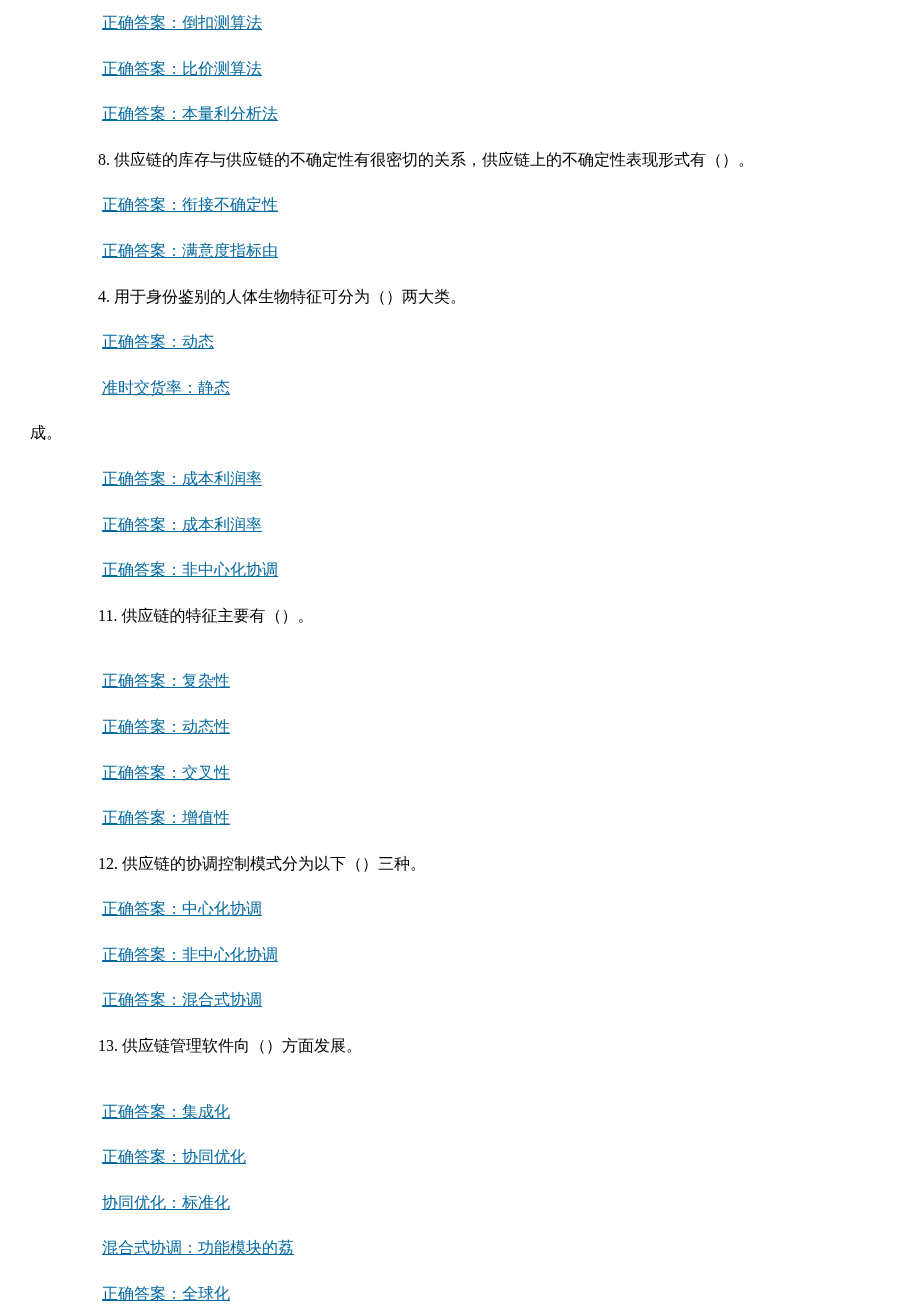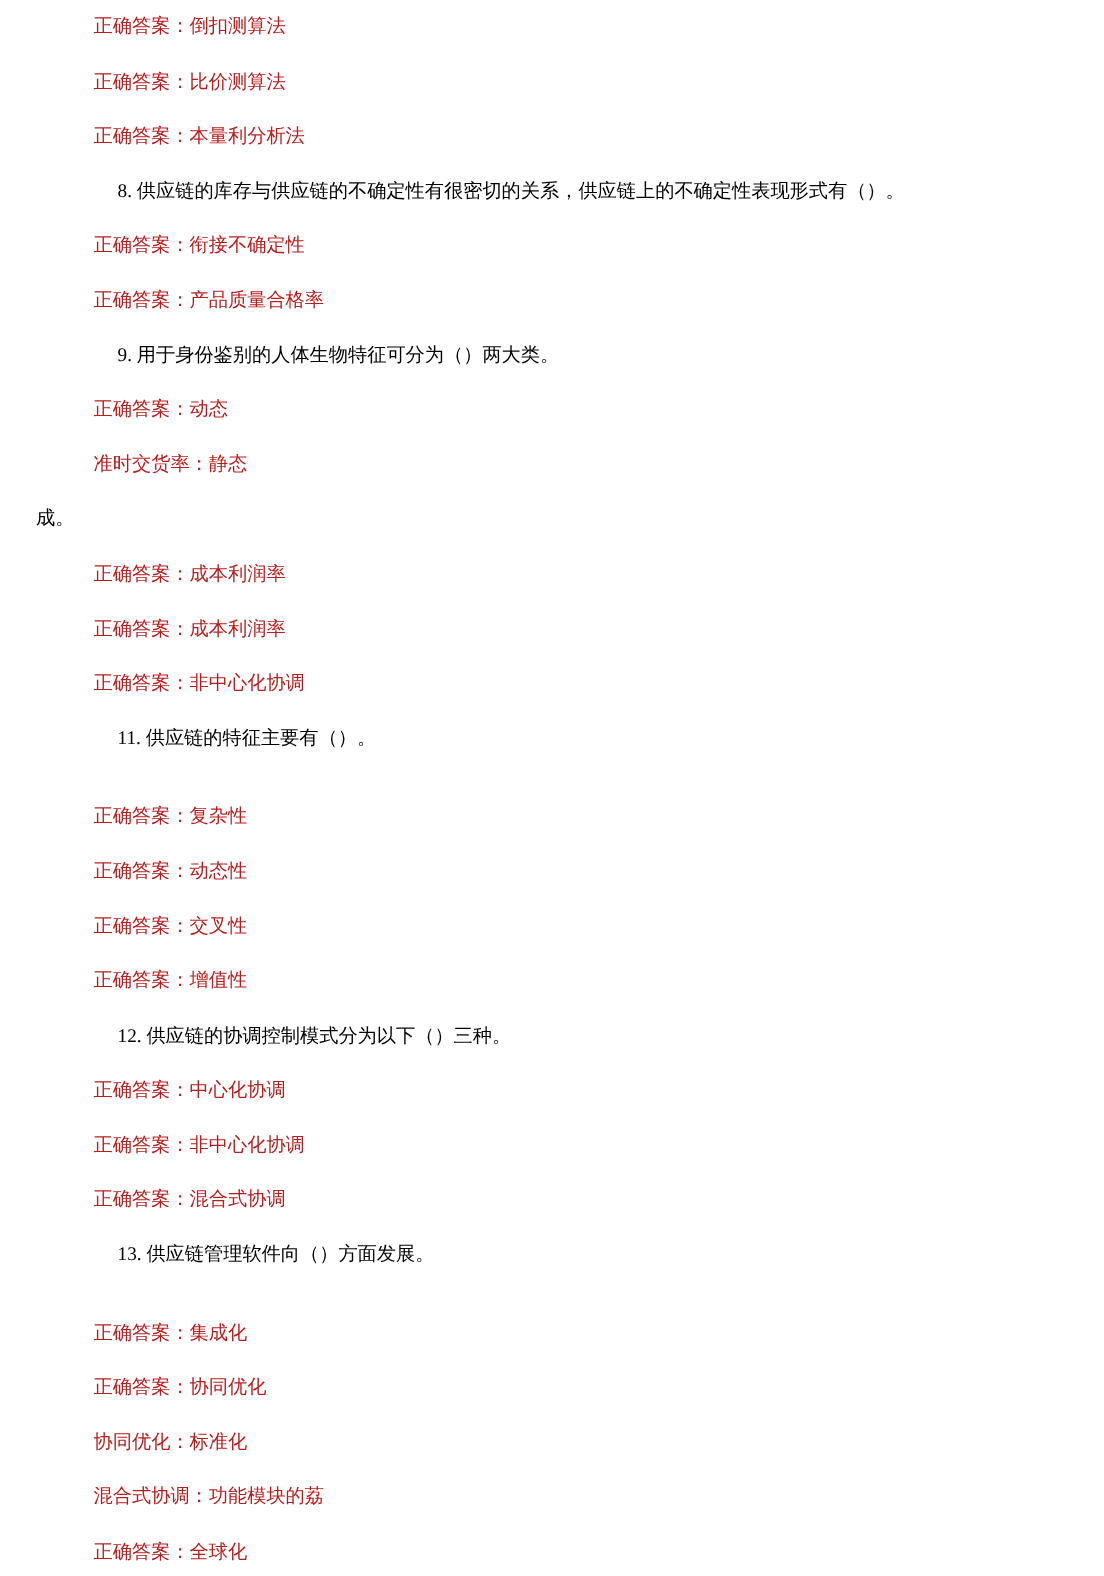--- a/index.html
+++ b/index.html
@@ -10,23 +10,24 @@
     body {
       font-family: "SimSun", "宋体", serif;
       font-size: 16px;
       line-height: 1.6;
       color: #000;
       background: #fff;
       padding: 10px 30px;
       width: 920px;
     }
     .answer {
-      color: #b91c1c;
-      margin-left: 48px;
+      color: #0369a1;
+      margin-left: 72px;
       margin-bottom: 20px;
+      text-decoration: underline;
     }
     .question {
       color: #000;
       margin-left: 68px;
       margin-bottom: 20px;
     }
     .question-wrap {
       color: #000;
       margin-bottom: 20px;
     }
@@ -42,23 +43,23 @@
   </style>
 </head>
 <body>
 
 <div class="answer">正确答案：倒扣测算法</div>
 <div class="answer">正确答案：比价测算法</div>
 <div class="answer">正确答案：本量利分析法</div>
 
 <div class="question">8.   供应链的库存与供应链的不确定性有很密切的关系，供应链上的不确定性表现形式有（）。</div>
 <div class="answer">正确答案：衔接不确定性</div>
-<div class="answer">正确答案：产品质量合格率</div>
+<div class="answer">正确答案：满意度指标由</div>
 
-<div class="question">9.   用于身份鉴别的人体生物特征可分为（）两大类。</div>
+<div class="question">4.   用于身份鉴别的人体生物特征可分为（）两大类。</div>
 <div class="answer">正确答案：动态</div>
 <div class="answer">准时交货率：静态</div>
 
 <div class="question-wrap">
   <div class="second-line">成。</div>
 </div>
 <div class="answer">正确答案：成本利润率</div>
 <div class="answer">正确答案：成本利润率</div>
 <div class="answer">正确答案：非中心化协调</div>
 

